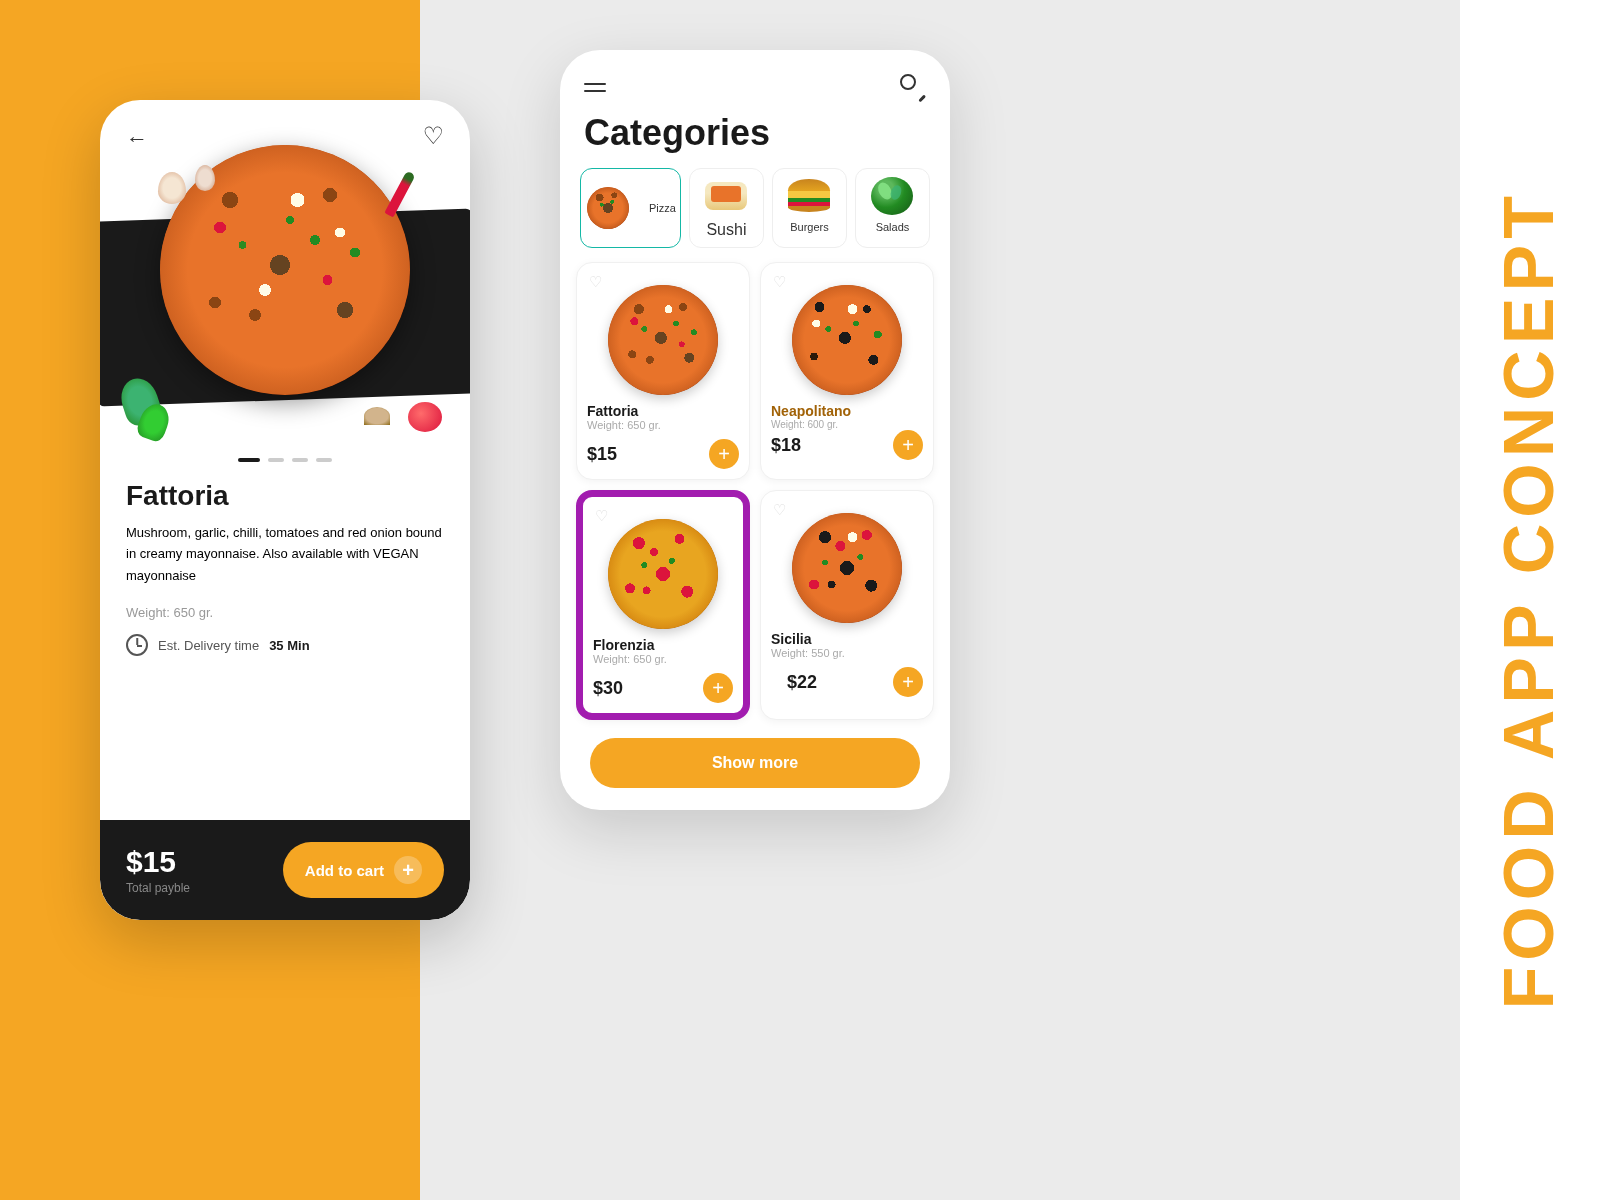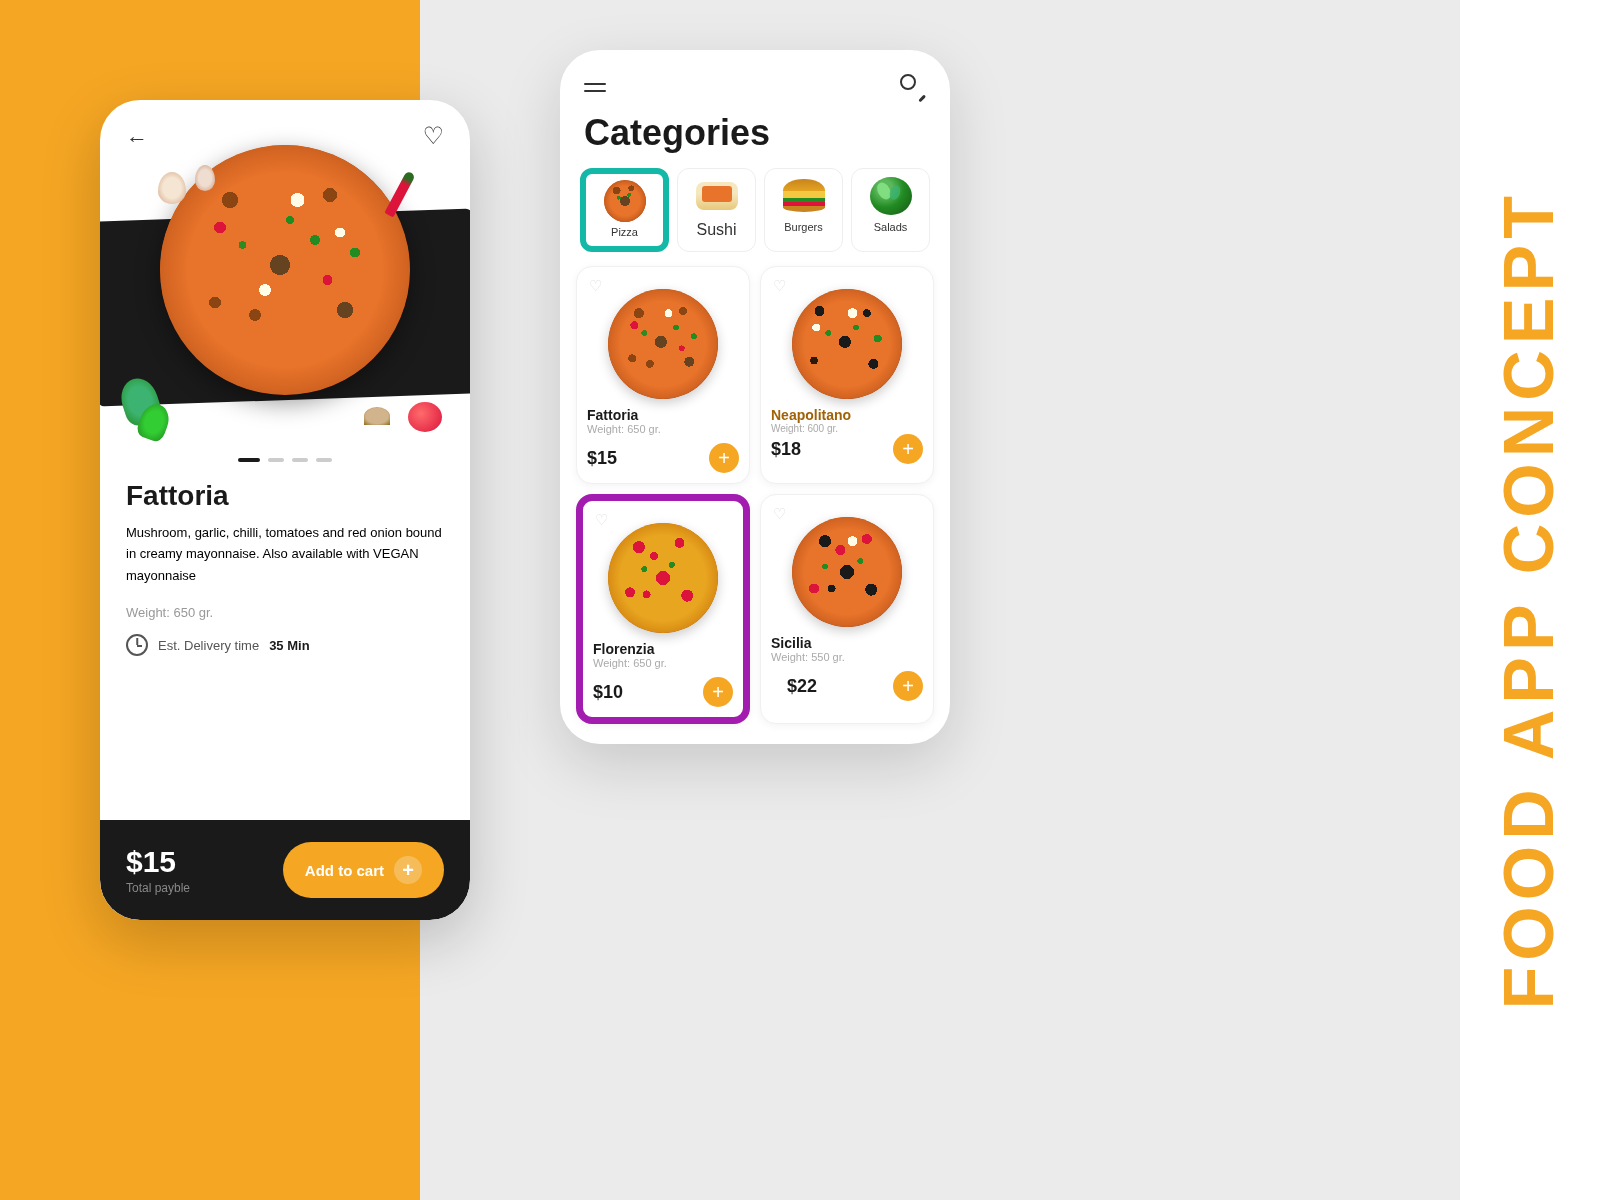--- a/index.html
+++ b/index.html
@@ -120,21 +120,21 @@
       <div style="width:26px; height:26px; position:relative; cursor:pointer;">
         <div style="width:16px; height:16px; border:2.5px solid #333; border-radius:50%; position:absolute; top:0; left:0;"></div>
         <div style="width:8px; height:2.5px; background:#333; border-radius:2px; position:absolute; bottom:1px; right:0; transform:rotate(-45deg);"></div>
       </div>
     </div>
 
     <div style="font-size:36px; font-weight:800; color:#1a1a1a; padding:4px 24px 14px;">Categories</div>
 
     <div style="display:flex; gap:8px; padding:0 20px 14px;">
 
-      <div style="flex:1; display:flex; flex-direction:column; align-items:center; gap:6px; padding:8px 4px; border:6px solid #14b8a6; border-radius:12px; cursor:pointer;">
+      <div style="flex:1; display:flex; align-items:center; gap:18px; padding:8px 4px; border:1px solid #14b8a6; border-radius:12px; cursor:pointer;">
         <div style="width:46px; height:38px; display:flex; align-items:center; justify-content:center;">
           <div style="width:42px; height:42px; border-radius:50%; background:radial-gradient(circle at 38% 35%, #e8732a, #c85d1e 50%, #9e3d0f 80%); overflow:hidden;">
             <div style="width:100%; height:100%; border-radius:50%; background: radial-gradient(circle at 30% 25%, #8B4513 4px, transparent 4px), radial-gradient(circle at 65% 20%, #8B4513 3px, transparent 3px), radial-gradient(circle at 50% 50%, #654321 5px, transparent 5px), radial-gradient(circle at 60% 35%, #228B22 2px, transparent 2px), radial-gradient(circle at 35% 42%, #228B22 2px, transparent 2px), radial-gradient(ellipse at 50% 50%, #e8732a 50%, #c85d1e 70%, #d4691e 100%);"></div>
           </div>
         </div>
         <span style="font-size:11px; color:#333;">Pizza</span>
       </div>
 
       <div style="flex:1; display:flex; flex-direction:column; align-items:center; gap:6px; padding:8px 4px; border:1px solid #eee; border-radius:12px; cursor:pointer;">
         <div style="width:46px; height:38px; display:flex; align-items:center; justify-content:center;">
@@ -198,38 +198,39 @@
       </div>
 
       <div style="background:#fff; border:7px solid #a21caf; border-radius:16px; padding:10px; position:relative; box-shadow:0 2px 8px rgba(0,0,0,0.05);">
         <span style="position:absolute; top:10px; left:12px; font-size:15px; color:#ddd; cursor:pointer;">♡</span>
         <div style="width:110px; height:110px; border-radius:50%; background:radial-gradient(circle at 38% 35%, #e8a520 0%, #d48510 35%, #b06408 65%, #8a4c04 100%); margin:12px auto 8px; overflow:hidden; box-shadow:0 4px 12px rgba(0,0,0,0.2);">
           <div style="width:100%; height:100%; border-radius:50%; background: radial-gradient(circle at 28% 22%, #DC143C 6px, transparent 6px), radial-gradient(circle at 65% 18%, #DC143C 5px, transparent 5px), radial-gradient(circle at 50% 50%, #DC143C 7px, transparent 7px), radial-gradient(circle at 20% 63%, #DC143C 5px, transparent 5px), radial-gradient(circle at 72% 66%, #DC143C 6px, transparent 6px), radial-gradient(circle at 42% 30%, #DC143C 4px, transparent 4px), radial-gradient(circle at 35% 65%, #DC143C 4px, transparent 4px), radial-gradient(circle at 58% 38%, #228B22 3px, transparent 3px), radial-gradient(circle at 33% 42%, #228B22 3px, transparent 3px), radial-gradient(ellipse at 50% 50%, #e8a520 55%, #d48510 75%, #c07008 100%);"></div>
         </div>
         <div style="font-size:14px; font-weight:700; color:#1a1a1a;">Florenzia</div>
         <div style="font-size:11px; color:#aaa; margin-bottom:8px;">Weight: 650 gr.</div>
         <div style="display:flex; justify-content:space-between; align-items:center;">
-          <span style="font-size:18px; font-weight:700; color:#1a1a1a;">$10</span>
+          <span style="font-size:18px; font-weight:700; color:#1a1a1a;">$30</span>
           <button style="width:30px; height:30px; background:#F5A623; border:none; border-radius:50%; color:#fff; font-size:20px; cursor:pointer; display:flex; align-items:center; justify-content:center; padding:0; line-height:1;">+</button>
         </div>
       </div>
 
       <div style="background:#fff; border:1px solid #f0f0f0; border-radius:16px; padding:10px; position:relative; box-shadow:0 2px 8px rgba(0,0,0,0.05);">
         <span style="position:absolute; top:10px; left:12px; font-size:15px; color:#ddd; cursor:pointer;">♡</span>
         <div style="width:110px; height:110px; border-radius:50%; background:radial-gradient(circle at 38% 35%, #e8732a 0%, #c85d1e 35%, #9e3d0f 65%, #7a2808 100%); margin:12px auto 8px; overflow:hidden; box-shadow:0 4px 12px rgba(0,0,0,0.2);">
           <div style="width:100%; height:100%; border-radius:50%; background: radial-gradient(circle at 30% 22%, #1a1a1a 6px, transparent 6px), radial-gradient(circle at 68% 20%, #DC143C 5px, transparent 5px), radial-gradient(circle at 50% 50%, #1a1a1a 7px, transparent 7px), radial-gradient(circle at 20% 65%, #DC143C 5px, transparent 5px), radial-gradient(circle at 72% 66%, #1a1a1a 6px, transparent 6px), radial-gradient(circle at 44% 30%, #DC143C 5px, transparent 5px), radial-gradient(circle at 36% 65%, #1a1a1a 4px, transparent 4px), radial-gradient(circle at 62% 40%, #228B22 3px, transparent 3px), radial-gradient(circle at 30% 45%, #228B22 3px, transparent 3px), radial-gradient(circle at 55% 22%, #fffde7 5px, transparent 5px), radial-gradient(ellipse at 50% 50%, #e8732a 55%, #c85d1e 75%, #d4691e 100%);"></div>
         </div>
         <div style="font-size:14px; font-weight:700; color:#1a1a1a;">Sicilia</div>
         <div style="font-size:11px; color:#aaa; margin-bottom:8px;">Weight: 550 gr.</div>
         <div style="display:flex; justify-content:space-between; align-items:center;margin-left:16px;">
           <span style="font-size:18px; font-weight:700; color:#1a1a1a;">$22</span>
           <button style="width:30px; height:30px; background:#F5A623; border:none; border-radius:50%; color:#fff; font-size:20px; cursor:pointer; display:flex; align-items:center; justify-content:center; padding:0; line-height:1;">+</button>
         </div>
       </div>
     </div>
 
+    <button style="background:#F5A623; color:#fff; border:none; border-radius:30px; padding:16px 0; font-size:16px; font-weight:600; cursor:pointer; margin:8px 30px 12px; width:calc(100% - 60px);">Show more</button>
 
   </div>
 </div>
 
 <div style="position:absolute; right:0; top:0; width:140px; height:1200px; background:#fff; display:flex; align-items:center; justify-content:center; z-index:5;">
   <div style="writing-mode:vertical-rl; transform:rotate(180deg); font-size:70px; font-weight:900; color:#F5A623; letter-spacing:6px; line-height:1.05; text-align:center;">FOOD APP CONCEPT</div>
 </div>
 
 </body></html>

